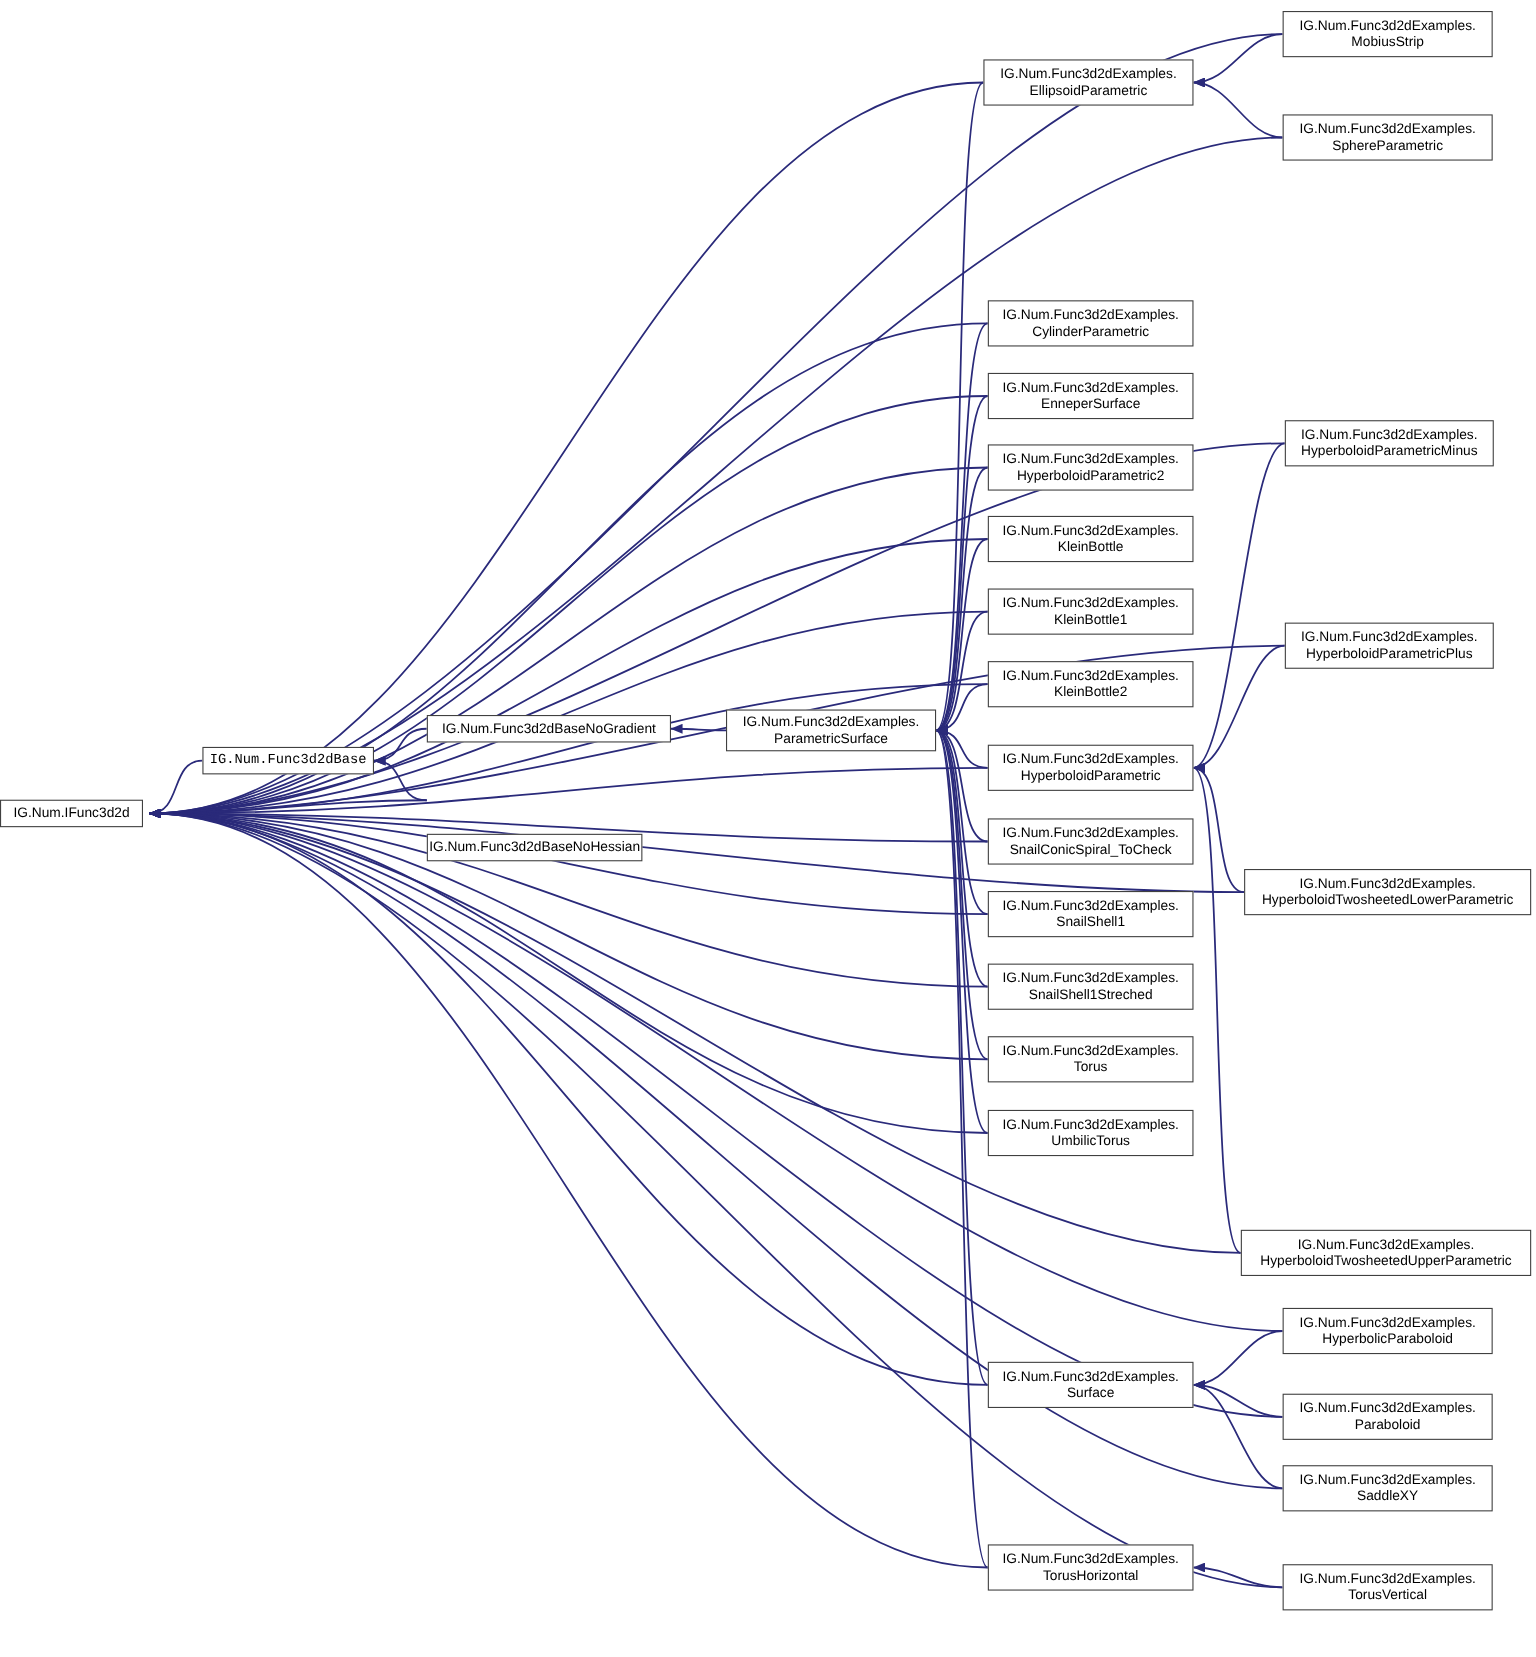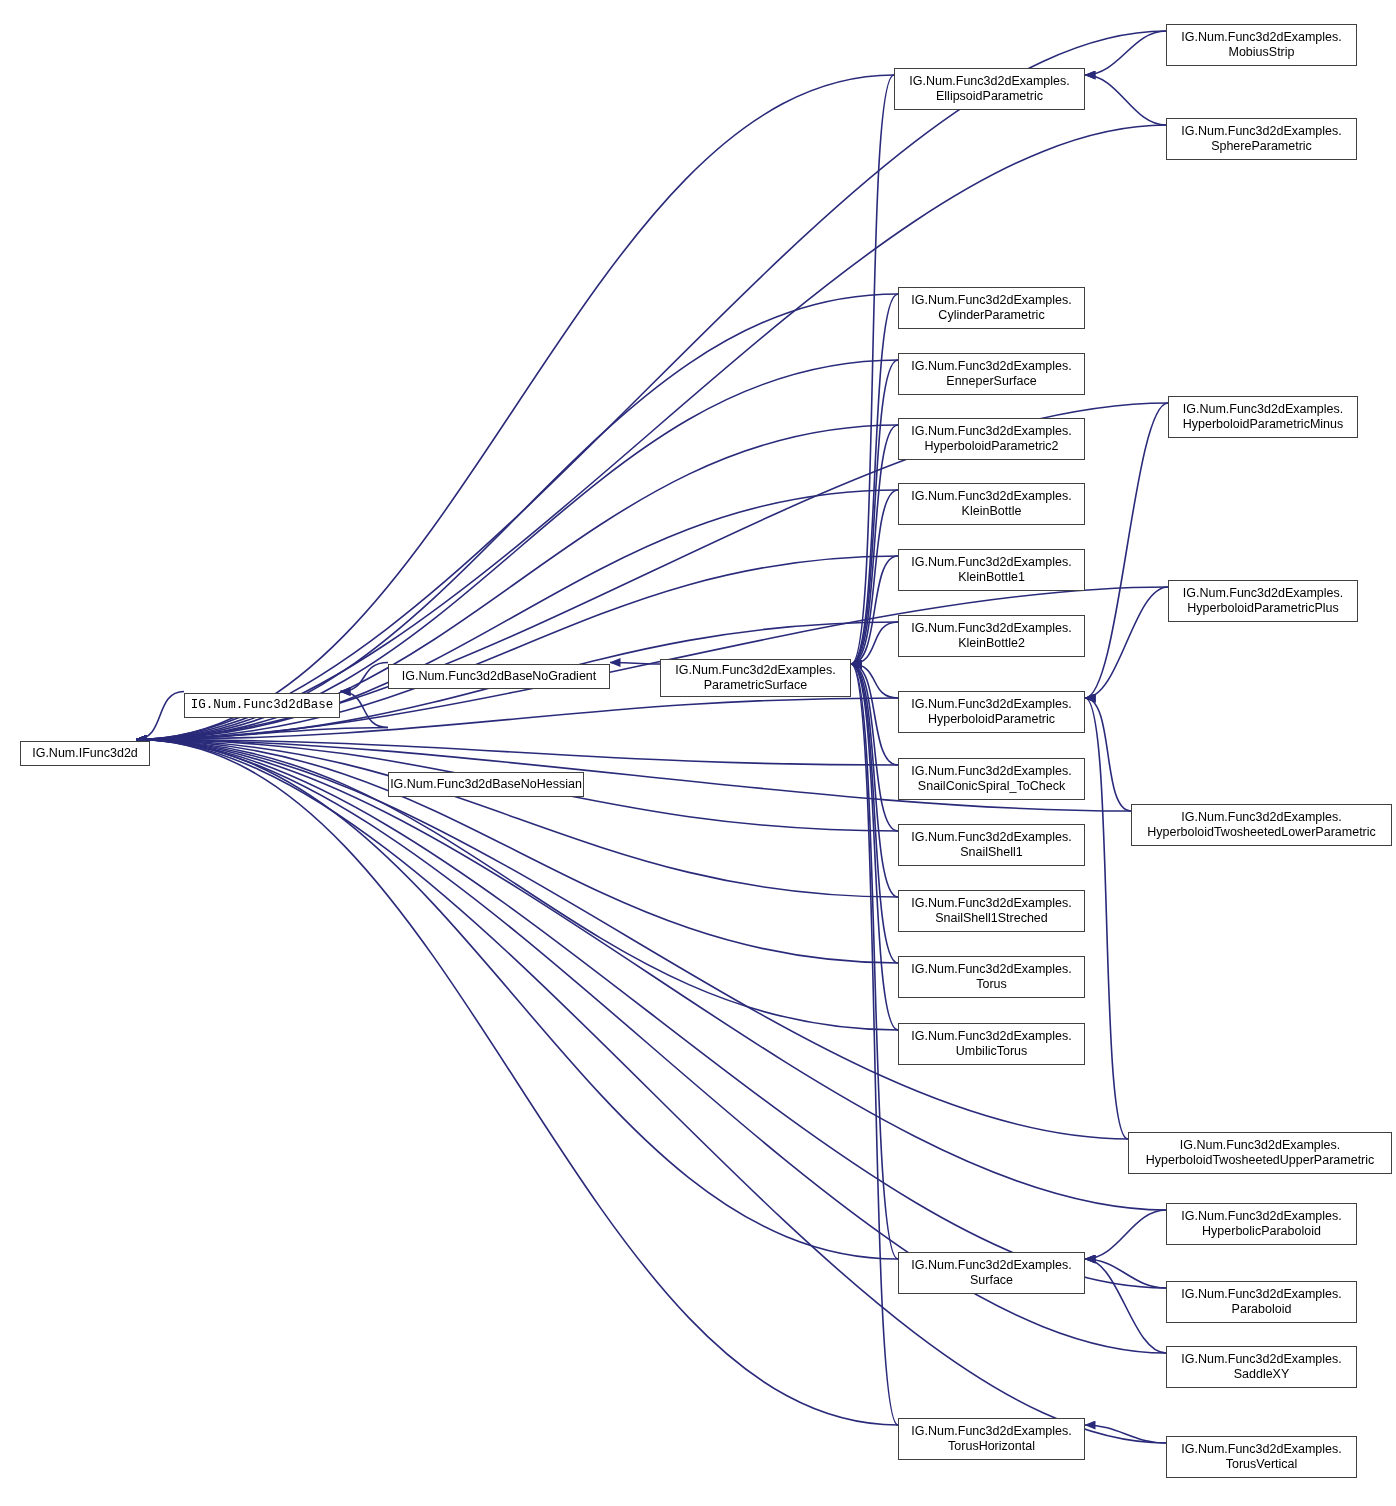--- a/index.html
+++ b/index.html
@@ -20,21 +20,20 @@
     color:#000000;
     font-size:12.5px;
     line-height:15.5px;
     text-align:center;
     display:flex;
     align-items:center;
     justify-content:center;
     padding:1px 3px;
     white-space:pre-line;
     z-index:5;
-    margin-top:14px;
   }
 </style>
 </head>
 <body>
 
 <div id="canvas">
   <svg id="edges" viewBox="0 0 1396 1506" xmlns="http://www.w3.org/2000/svg">
     <defs>
       <marker id="arrowhead" markerWidth="11" markerHeight="9" refX="10.5" refY="4.5" orient="auto" markerUnits="userSpaceOnUse">
         <path d="M0,0 L11,4.5 L0,9 Z" fill="#2a2a7a"></path>
@@ -91,21 +90,21 @@
         <path d="M1166,1288 C1131.98,1288 1119.02,1259 1085,1259" marker-end="url(#arrowhead)" stroke="#2a2a7a"></path>
         <path d="M1166,1288 C846,1288 456,739.5 136,739.5" marker-end="url(#arrowhead)" stroke="#2a2a7a"></path>
         <path d="M1166,1353 C1131.98,1353 1119.02,1259 1085,1259" marker-end="url(#arrowhead)" stroke="#2a2a7a"></path>
         <path d="M1166,1353 C846,1353 456,739.5 136,739.5" marker-end="url(#arrowhead)" stroke="#2a2a7a"></path>
         <path d="M898,1425 C868,1425 881,664 851,664" marker-end="url(#arrowhead)" stroke="#2a2a7a"></path>
         <path d="M898,1425 C578,1425 456,739.5 136,739.5" marker-end="url(#arrowhead)" stroke="#2a2a7a"></path>
         <path d="M1166,1443 C1131.98,1443 1119.02,1425 1085,1425" marker-end="url(#arrowhead)" stroke="#2a2a7a"></path>
         <path d="M1166,1443 C846,1443 456,739.5 136,739.5" marker-end="url(#arrowhead)" stroke="#2a2a7a"></path>
       </g>
   </svg>
-<div class="node" style="left: 20px; top: 727px; width: 130px; height: 25px;">IG.Num.IFunc3d2d</div>
+<div class="node" style="left: 0; top: 727px; width: 130px; height: 25px;">IG.Num.IFunc3d2d</div>
     <div class="node" style="left: 184px; top: 679px; width: 156px; height: 25px; font-family: Liberation Mono, monospace;">IG.Num.Func3d2dBase</div>
     <div class="node" style="left: 388px; top: 650px; width: 222px; height: 25px; text-align: right;">IG.Num.Func3d2dBaseNoGradient</div>
     <div class="node" style="left: 388px; top: 758px; width: 196px; height: 25px;">IG.Num.Func3d2dBaseNoHessian</div>
     <div class="node" style="left: 660px; top: 645px; width: 191px; height: 38px;">IG.Num.Func3d2dExamples.
 ParametricSurface</div>
     <div class="node" style="left: 894px; top: 54px; width: 191px; height: 42px;">IG.Num.Func3d2dExamples.
 EllipsoidParametric</div>
     <div class="node" style="left: 1166px; top: 10px; width: 191px; height: 42px;">IG.Num.Func3d2dExamples.
 MobiusStrip</div>
     <div class="node" style="left: 1166px; top: 104px; width: 191px; height: 42px;">IG.Num.Func3d2dExamples.

